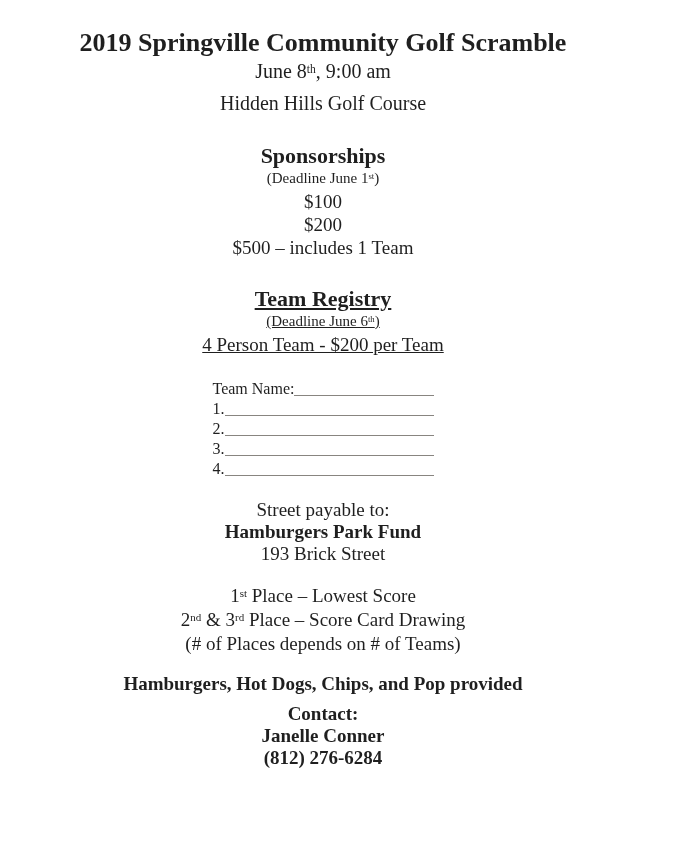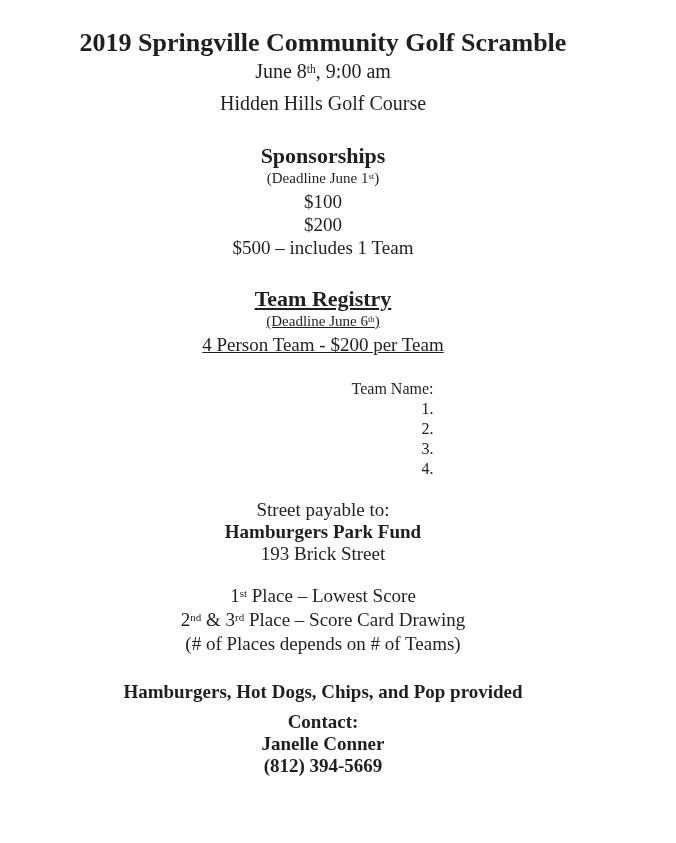--- a/index.html
+++ b/index.html
@@ -25,31 +25,31 @@
   .sponsorships { margin-top: 26px; }
   .deadline { font-size: 15px; line-height: 20px; text-align: center; }
   .body-line { font-size: 19px; line-height: 23px; }
 
   .team-registry { margin-top: 27px; text-decoration: underline; }
 
   .reg-form {
     width: 221px; margin: 23px auto 0;
     text-align: left; font-size: 16px;
   }
-  .form-row { display: flex; align-items: flex-end; height: 20px; line-height: 20px; flex-direction: column; }
+  .form-row { display: flex; align-items: flex-end; height: 20px; line-height: 20px; }
   .form-label { white-space: pre; }
   .blank-line { flex: 1 1 auto; border-bottom: 1px solid #888580; margin-bottom: 3px; }
 
   .payment { margin-top: 20px; }
   .pay-line { font-size: 19px; line-height: 22px; }
 
   .prizes { margin-top: 20px; }
   .prize-line { font-size: 19px; line-height: 22px; }
 
-  .food-note { margin-top: 26px; font-size: 19px; font-weight: bold; line-height: 22px; }
+  .food-note { margin-top: 18px; font-size: 19px; font-weight: bold; line-height: 22px; }
 
   .contact { margin-top: 8px; text-align: center; }
   .contact-line { font-size: 19px; font-weight: bold; line-height: 22px; }
 
   .b { font-weight: bold; }
   .sup { font-size: 0.58em; position: relative; top: -0.45em; }
 </style>
 </head>
 <body>
 
@@ -109,17 +109,17 @@
       <div class="prize-line"><span>1</span><span class="sup">st</span><span> Place – Lowest Score</span></div>
       <div class="prize-line"><span>2</span><span class="sup">nd</span><span> &amp; 3</span><span class="sup">rd</span><span> Place – Score Card Drawing</span></div>
       <div class="prize-line">(# of Places depends on # of Teams)</div>
     </div>
 
     <div class="food-note">Hamburgers, Hot Dogs, Chips, and Pop provided</div>
 
     <div class="contact">
       <div class="contact-line">Contact:</div>
       <div class="contact-line">Janelle Conner</div>
-      <div class="contact-line">(812) 394-5669</div>
+      <div class="contact-line">(812) 276-6284</div>
     </div>
 
   </div>
 </div>
 
 </body></html>

